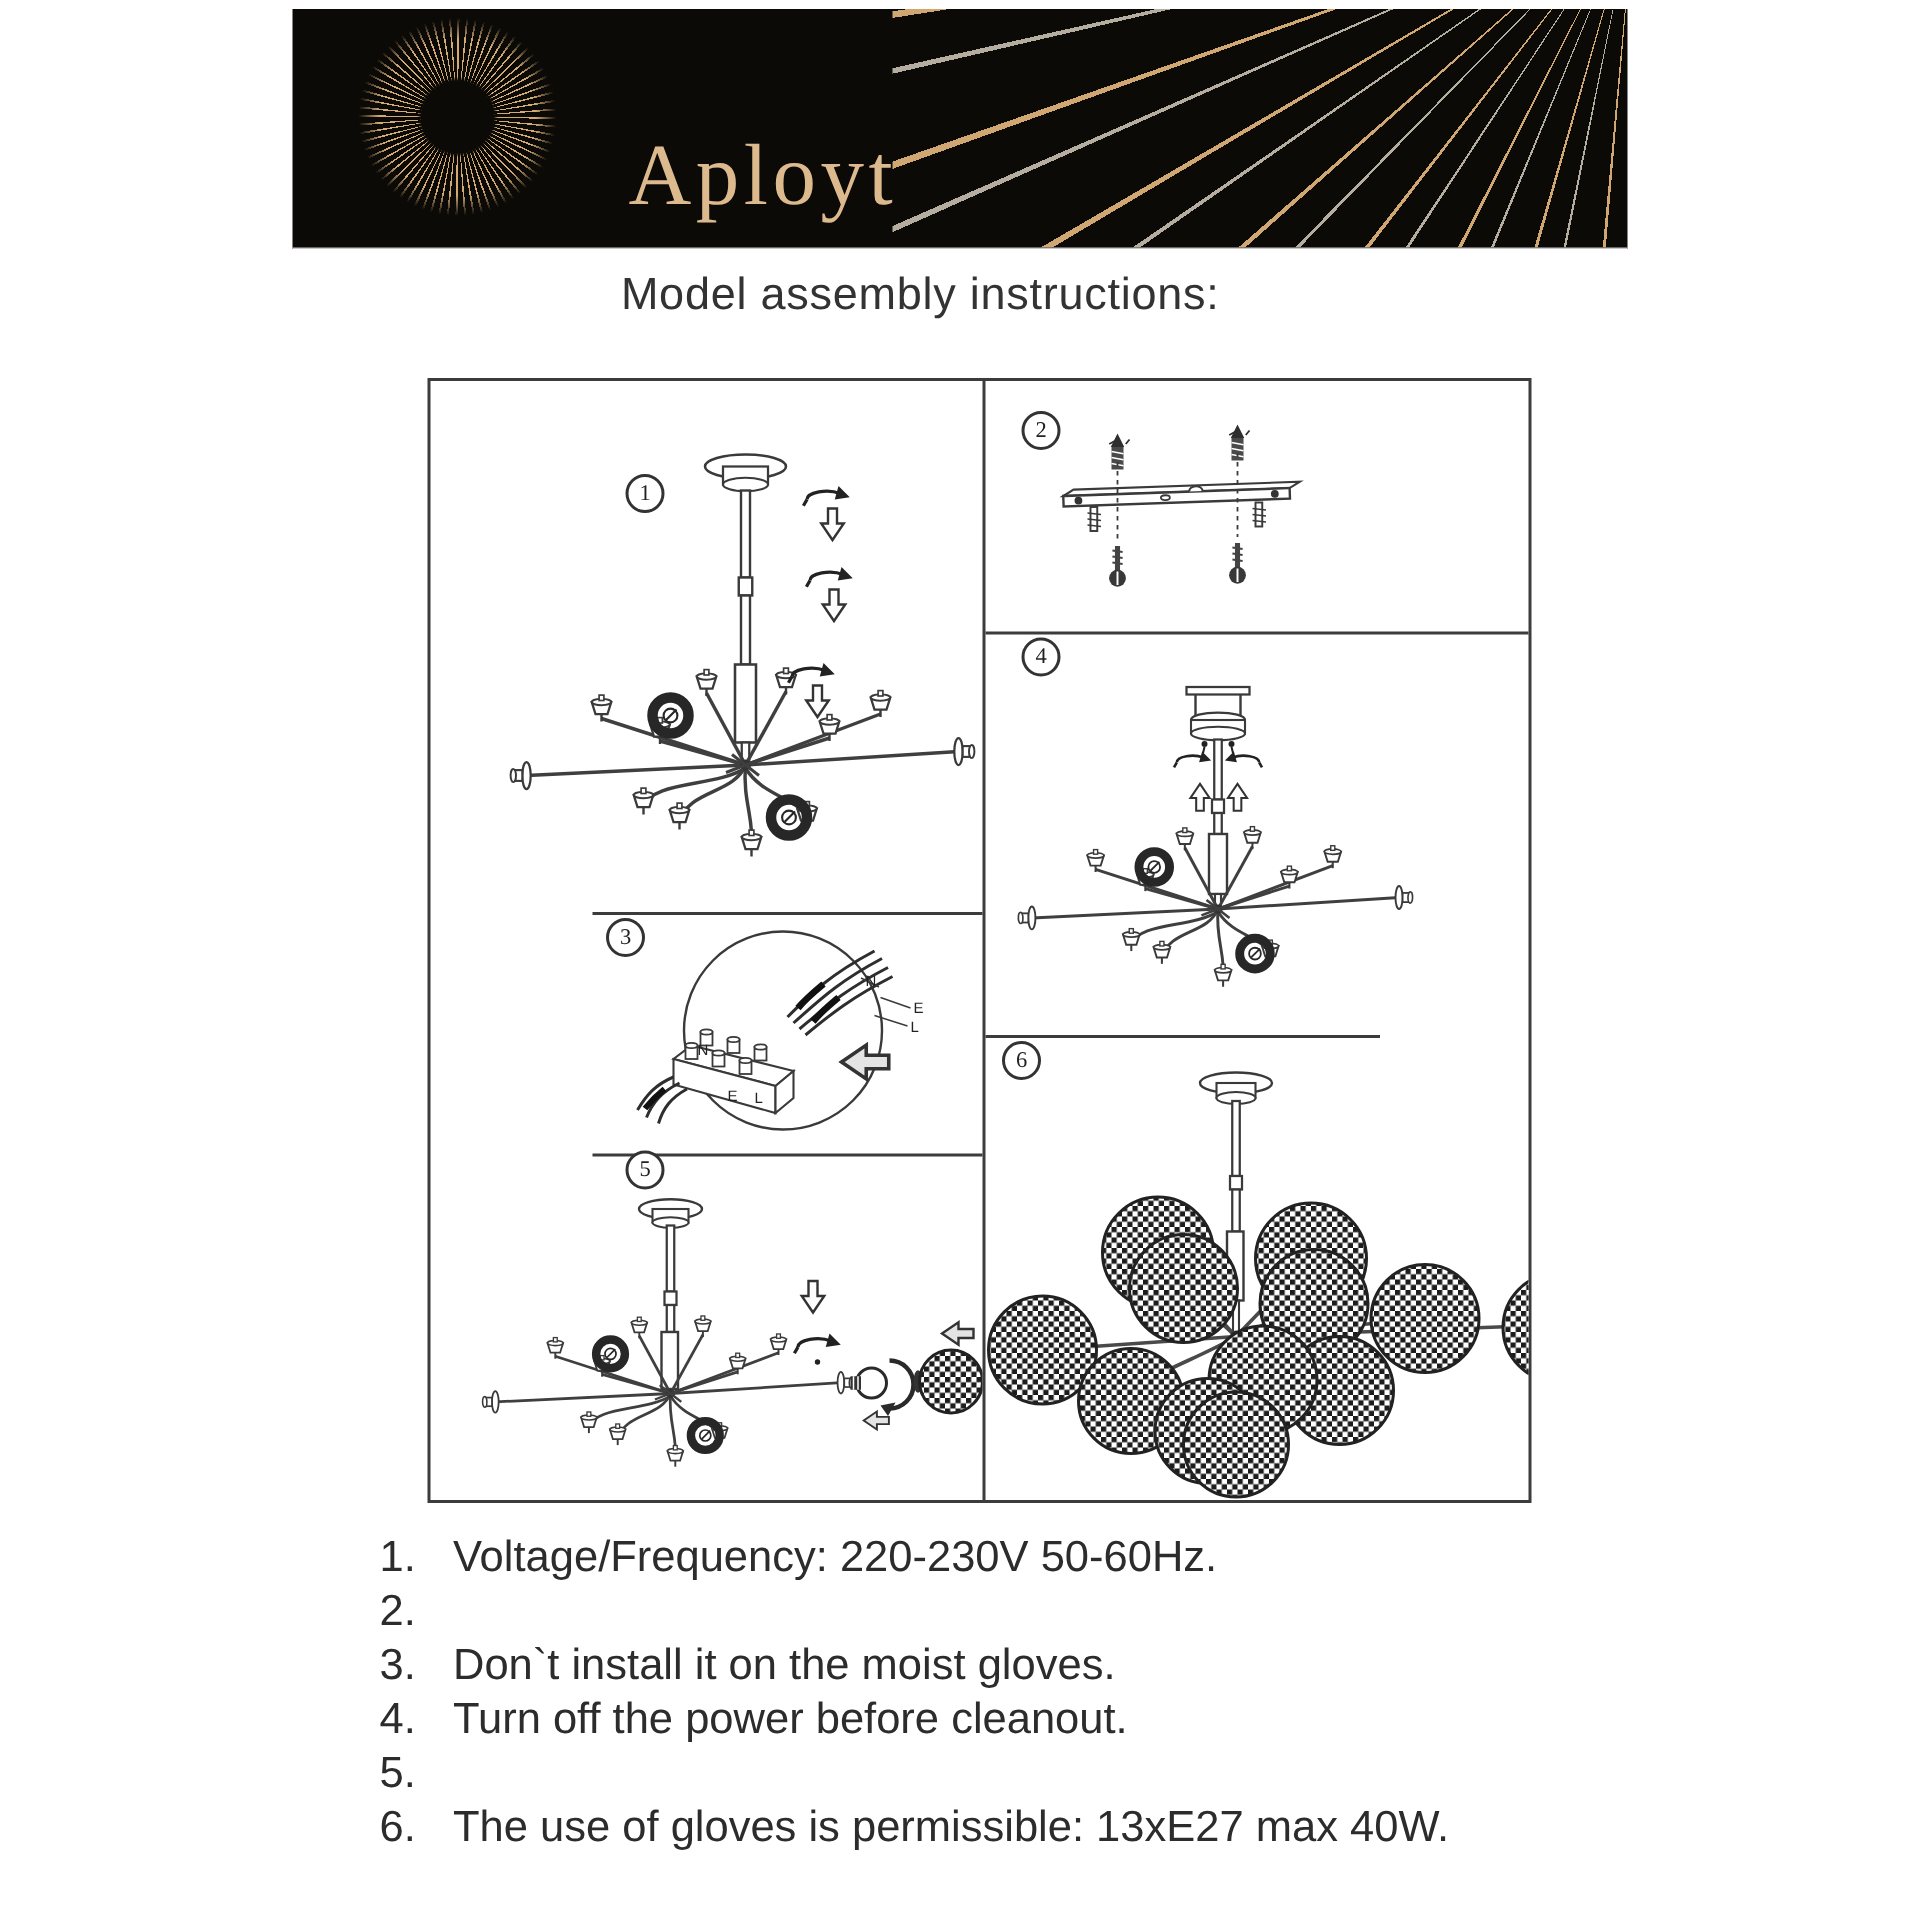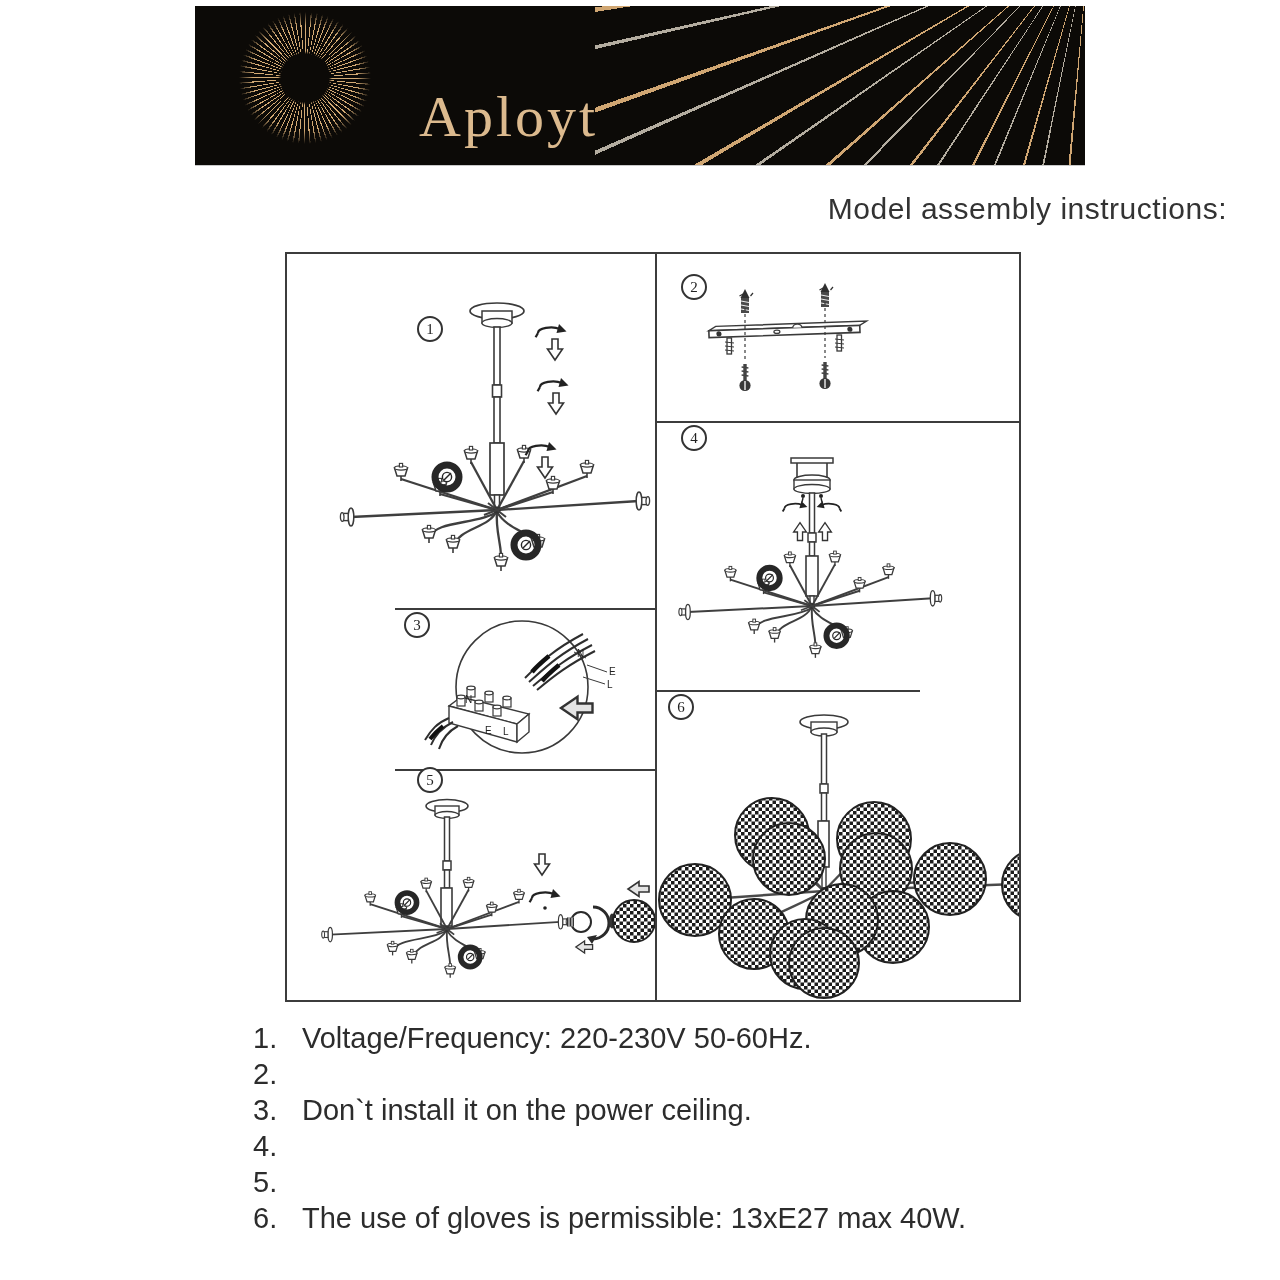--- a/index.html
+++ b/index.html
@@ -21,21 +21,21 @@
       -webkit-mask:radial-gradient(circle closest-side, rgba(0,0,0,0) 0 24px, #000 27px 52px, rgba(0,0,0,.45) 60px, rgba(0,0,0,0) 66px);
       mask:radial-gradient(circle closest-side, rgba(0,0,0,0) 0 24px, #000 27px 52px, rgba(0,0,0,.45) 60px, rgba(0,0,0,0) 66px);}
   .brand-text{position:absolute;left:224px;top:46px;font-family:"Liberation Serif","DejaVu Serif",serif;
       font-size:58px;font-weight:400;line-height:58px;color:var(--brand_text);letter-spacing:3px;margin-top:36px;}
   .ray-fan{position:absolute;right:0;top:0;width:490px;height:159px;
       background:
         repeating-conic-gradient(from 0deg at 101% -45%, rgba(0,0,0,0) 0deg 10.4deg, #d0a672 10.4deg 10.9deg),
         repeating-conic-gradient(from 5.5deg at 101% -45%, rgba(0,0,0,0) 0deg 10.55deg, #b4ada0 10.55deg 10.95deg);}
 
   
-  .title-block{position:absolute;left:0;top:191px;width:1227px;text-align:right;}
+  .title-block{position:absolute;left:0;top:179px;width:1227px;text-align:center;}
   .title-line{font-size:30px;line-height:35px;color:#333;letter-spacing:.5px;}
 
   
   .panel{position:absolute;left:285px;top:252px;width:736px;height:750px;
          border:2px solid var(--line);box-sizing:border-box;overflow:hidden;background:#fff;}
   .vline{position:absolute;left:368px;top:0;width:2px;height:746px;background:var(--line);}
   .hline{position:absolute;height:2px;background:var(--line);}
   .hlineA{left:108px;top:354px;width:260px;}
   .hlineB{left:108px;top:515px;width:260px;}
   .hlineC{left:370px;top:167px;width:364px;}
@@ -362,24 +362,25 @@
   <div class="instructions">
     <div class="ins-row">
       <span class="ins-num">1.</span>
       <span class="ins-text">Voltage/Frequency: 220-230V 50-60Hz.</span>
     </div>
     <div class="ins-row">
       <span class="ins-num">2.</span>
     </div>
     <div class="ins-row">
       <span class="ins-num">3.</span>
-      <span class="ins-text">Don`t install it on the power ceiling.</span>
+      <span class="ins-text">Don`t install it on the moist gloves.</span>
     </div>
     <div class="ins-row">
       <span class="ins-num">4.</span>
+      <span class="ins-text">Turn off the power before cleanout.</span>
     </div>
     <div class="ins-row">
       <span class="ins-num">5.</span>
     </div>
     <div class="ins-row">
       <span class="ins-num">6.</span>
       <span class="ins-text">The use of gloves is permissible: 13xE27 max 40W.</span>
     </div>
   </div>
 

